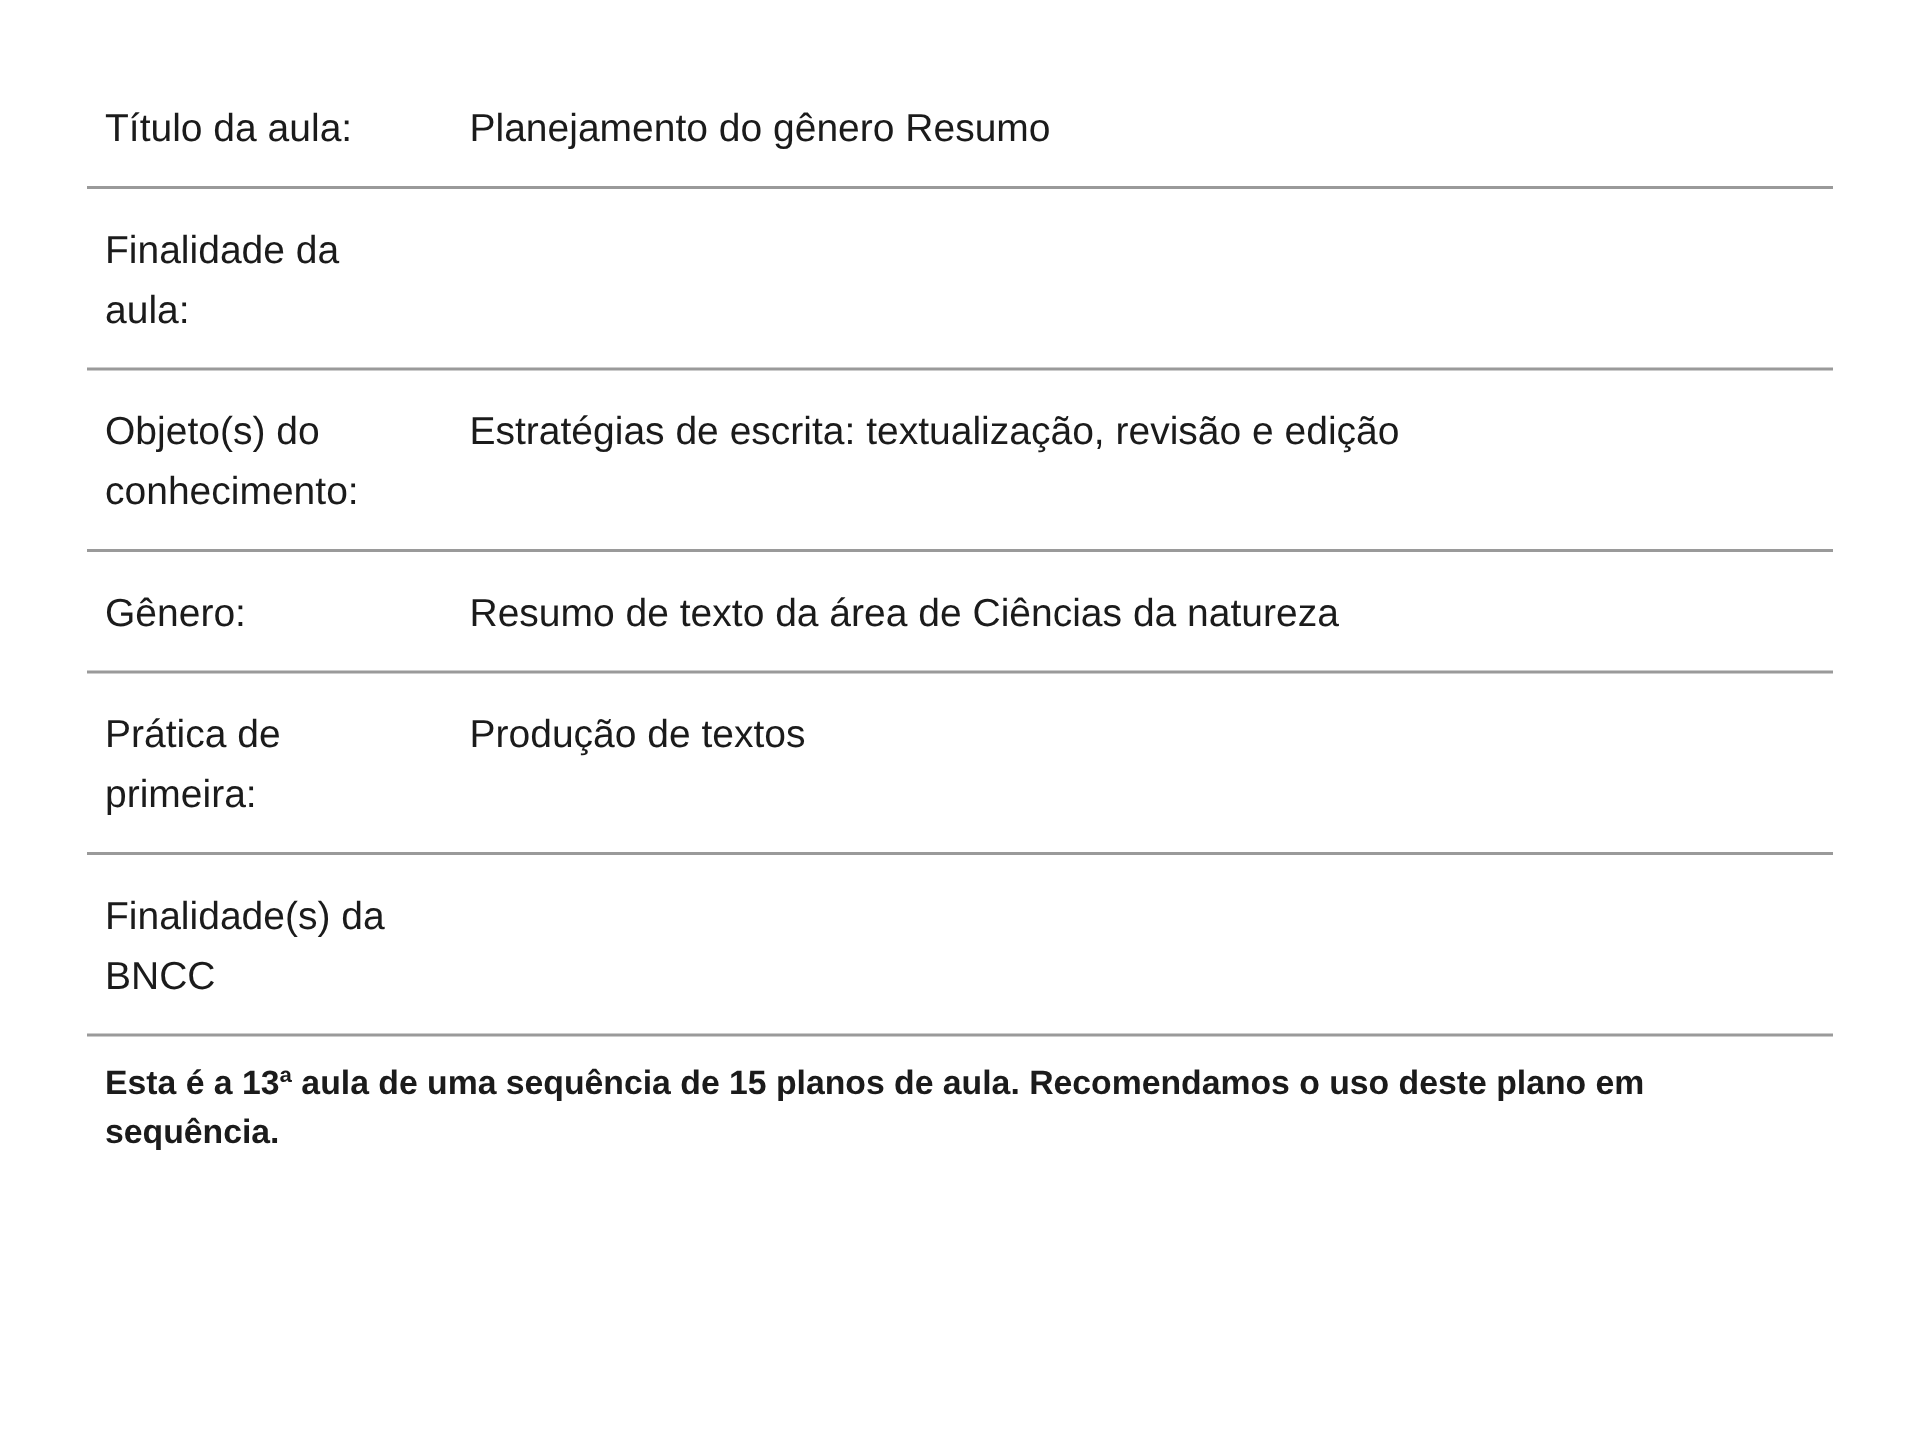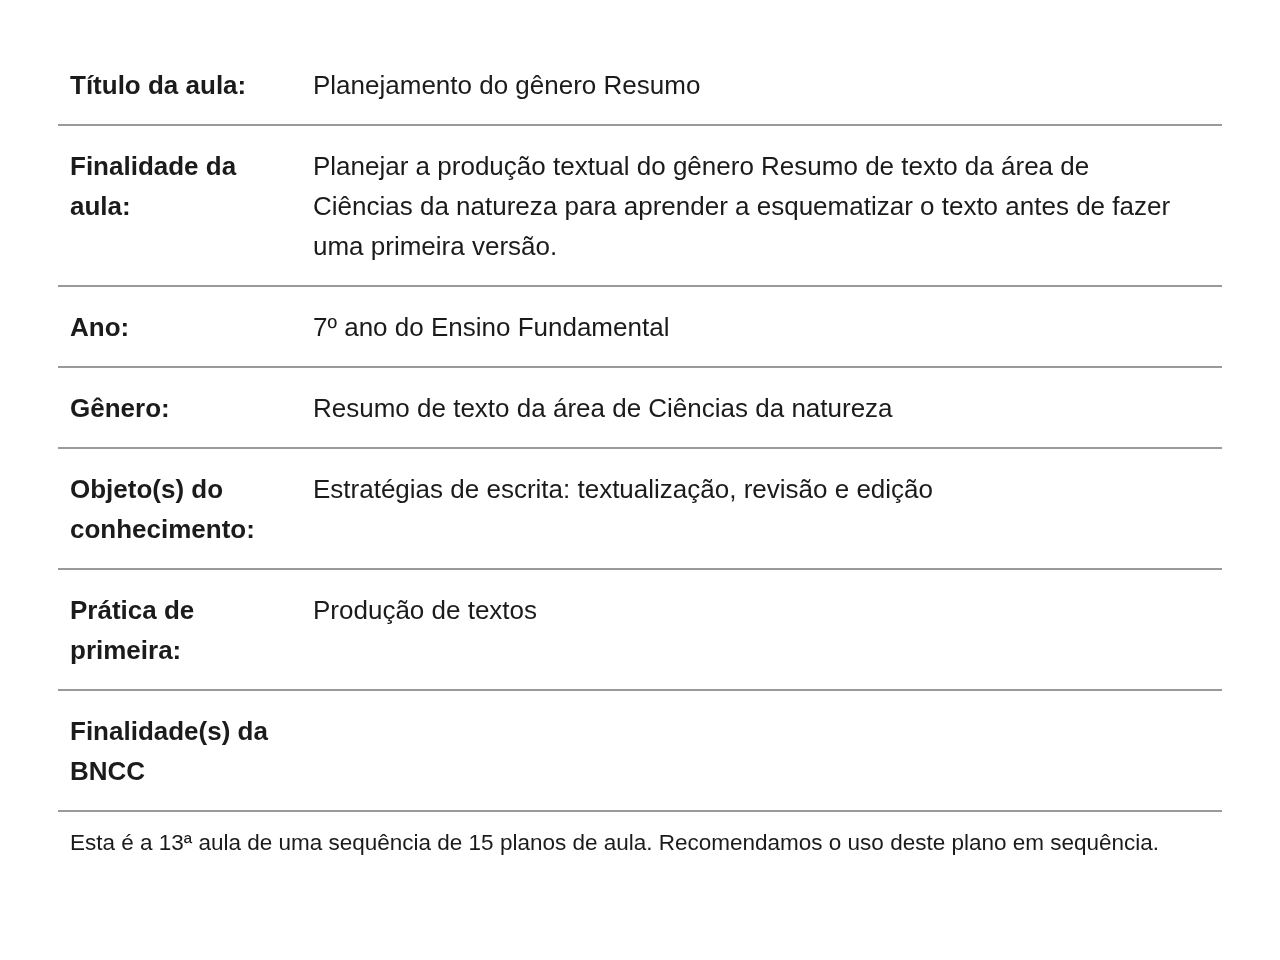--- a/index.html
+++ b/index.html
@@ -19,62 +19,57 @@
   }
   .row {
     display: grid;
     grid-template-columns: 243px 1fr;
     padding: 20px 35px 19px 12px;
     border-bottom: 2px solid #9a9a9a;
     font-size: 26px;
     line-height: 40px;
   }
   .row .label {
-    font-weight: 700;
+    font-weight: 400;
     padding-right: 27px; 
     box-sizing: border-box;
   }
   .row .value {
     font-weight: 400;
   }
   .footer-note {
     padding: 14px 60px 0 12px;
     font-size: 22.5px;
     line-height: 33px;
-    font-weight: 400;
+    font-weight: 700;
   }
 </style>
 </head>
 <body>
 
 <div class="doc">
 
   <div class="row">
     <div class="label">Título da aula:</div>
     <div class="value">Planejamento do gênero Resumo</div>
   </div>
 
   <div class="row">
     <div class="label">Finalidade da aula:</div>
-    <div class="value">Planejar a produção textual do gênero Resumo de texto da área de Ciências da natureza para aprender a esquematizar o texto antes de fazer uma primeira versão.</div>
   </div>
 
+
   <div class="row">
-    <div class="label">Ano:</div>
-    <div class="value">7º ano do Ensino Fundamental</div>
+    <div class="label">Objeto(s) do conhecimento:</div>
+    <div class="value">Estratégias de escrita: textualização, revisão e edição</div>
   </div>
 
   <div class="row">
     <div class="label">Gênero:</div>
     <div class="value">Resumo de texto da área de Ciências da natureza</div>
-  </div>
-
-  <div class="row">
-    <div class="label">Objeto(s) do conhecimento:</div>
-    <div class="value">Estratégias de escrita: textualização, revisão e edição</div>
   </div>
 
   <div class="row">
     <div class="label">Prática de primeira:</div>
     <div class="value">Produção de textos</div>
   </div>
 
   <div class="row">
     <div class="label">Finalidade(s) da BNCC</div>
   </div>

